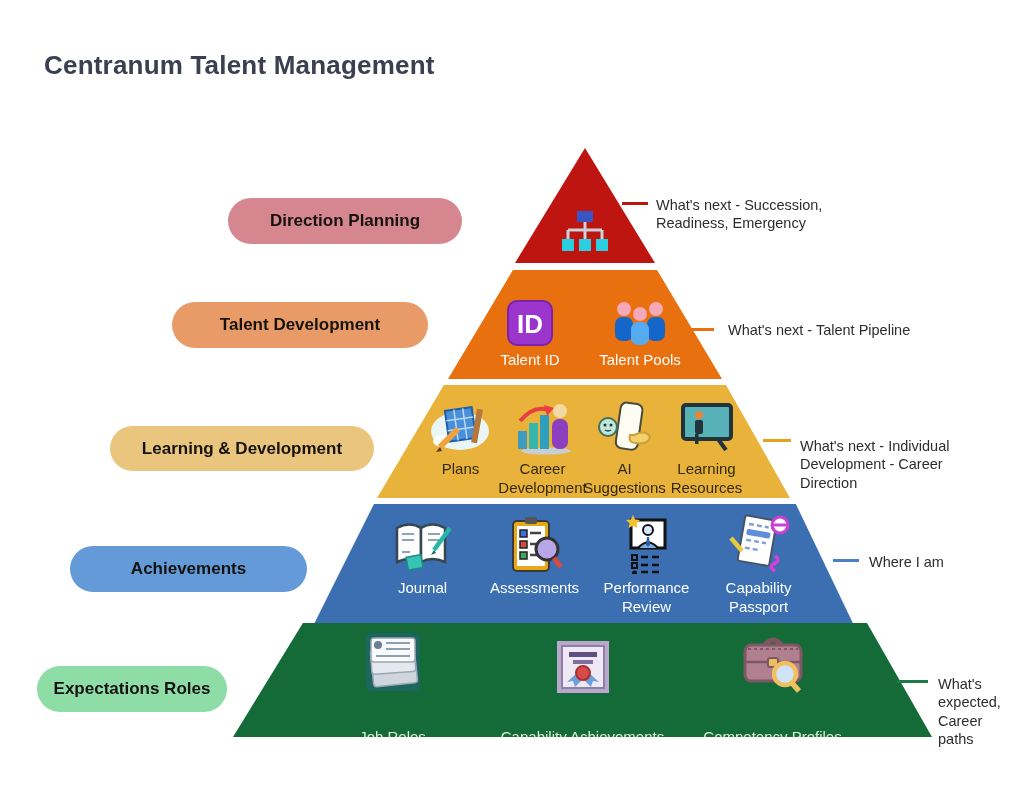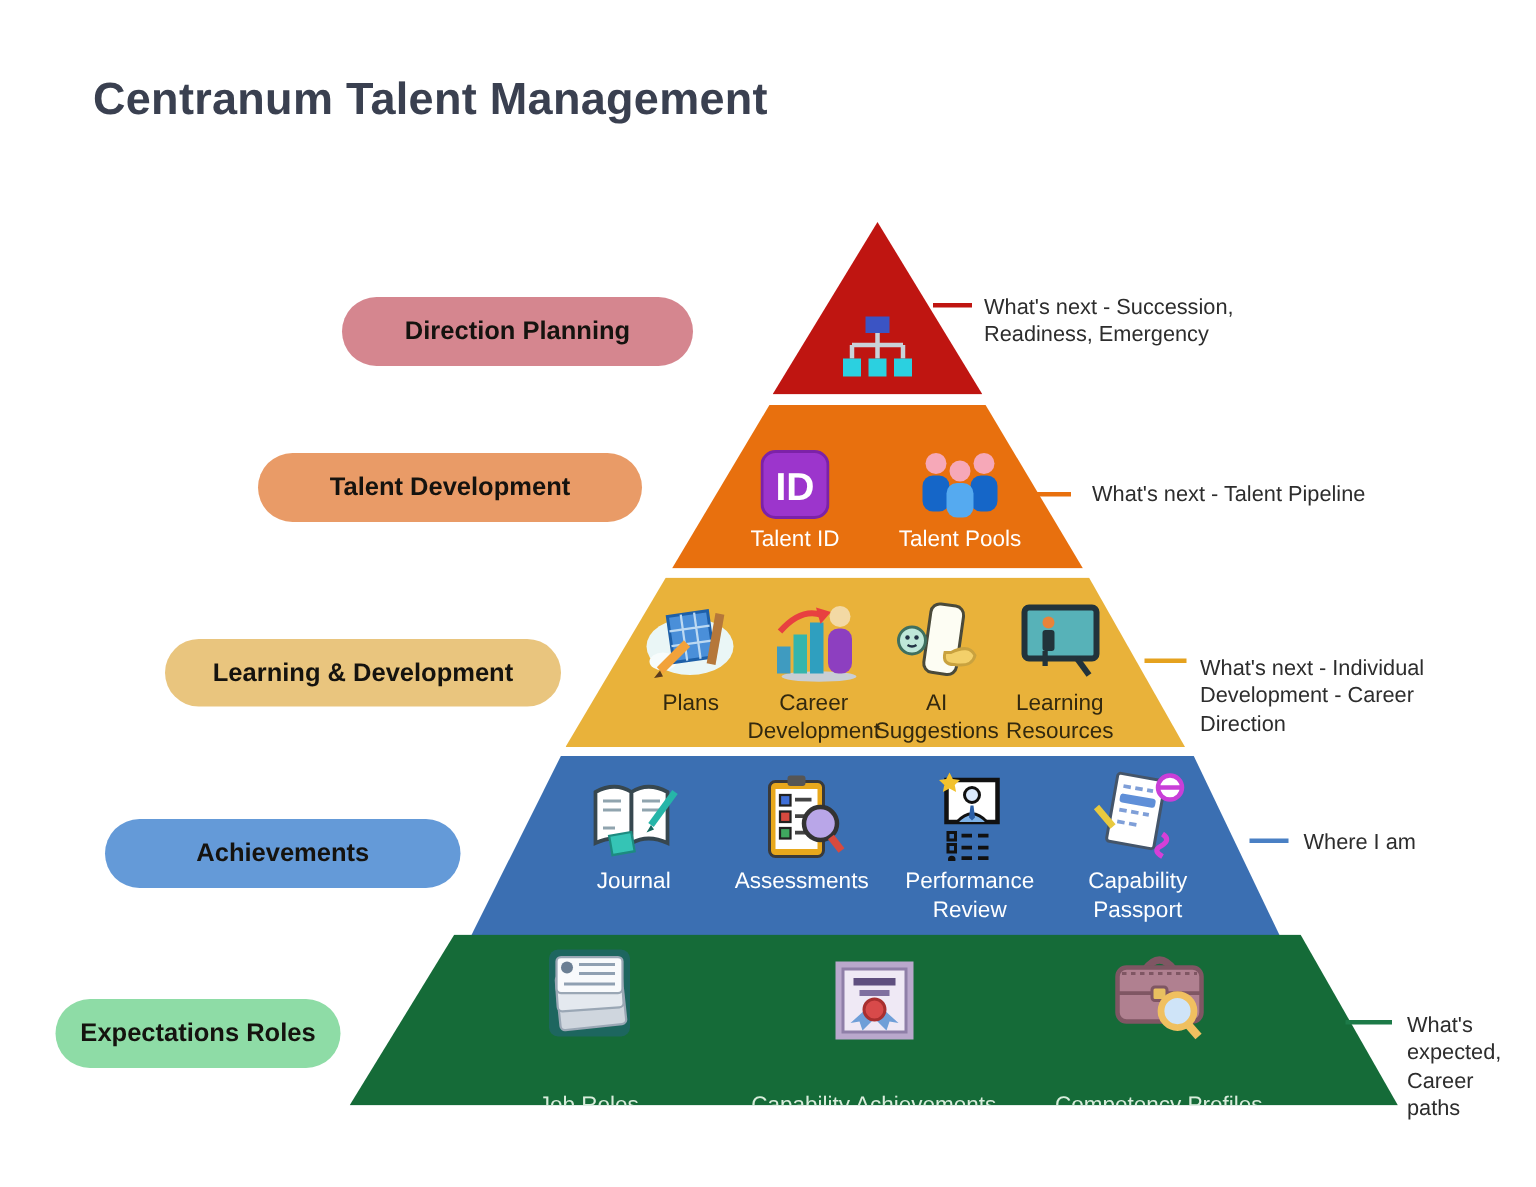--- a/index.html
+++ b/index.html
@@ -1,18 +1,18 @@
 <!DOCTYPE html>
 <html><head>
 <meta charset="utf-8">
 <style>
   html,body{margin:0;padding:0;background:#fff;}
   .stage{position:relative;width:1024px;height:791px;background:#ffffff;overflow:hidden;
          font-family:"Liberation Sans", sans-serif;}
-  .title{position:absolute;left:62px;top:50px;font-size:30px;font-weight:700;
+  .title{position:absolute;left:44px;top:50px;font-size:26px;font-weight:700;
          color:#3a4050;letter-spacing:.2px;}
   
   .pill{position:absolute;border-radius:23px;display:flex;align-items:center;justify-content:center;
         font-weight:700;font-size:17px;color:#15130f;}
   .pill1{left:228px;top:198px;width:234px;height:46px;}
   .pill2{left:172px;top:302px;width:256px;height:46px;}
   .pill3{left:110px;top:426px;width:264px;height:45px;}
   .pill4{left:70px; top:546px;width:237px;height:46px;}
   .pill5{left:37px; top:666px;width:190px;height:46px;}
   

